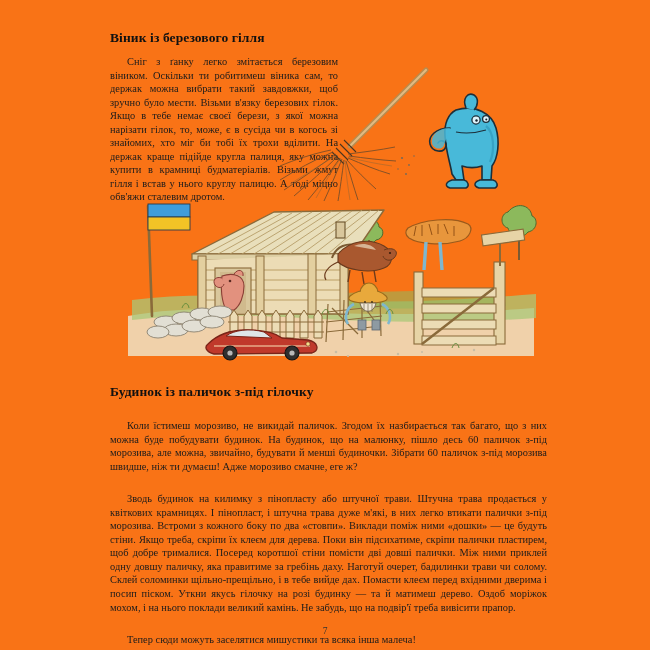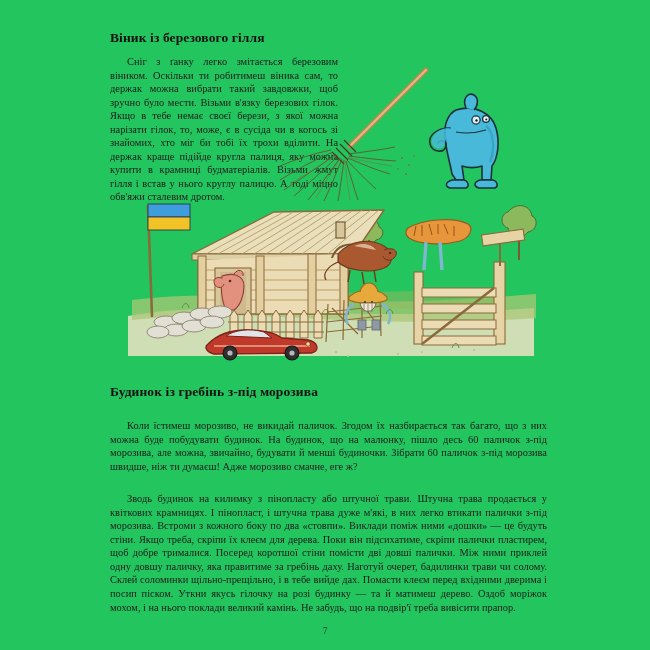--- a/index.html
+++ b/index.html
@@ -4,21 +4,21 @@
 <style>
   html, body {
     margin: 0;
     padding: 0;
     background: #ffffff;
   }
   .page {
     position: relative;
     width: 650px;
     height: 650px;
-    background: #22c55e;
+    background: #f97316;
     font-family: "Liberation Serif", serif;
     overflow: hidden;
   }
   .content {
     position: absolute;
     left: 110px;
     top: 30px;
     width: 437px;
   }
   h2.section-heading {
@@ -80,23 +80,24 @@
   <div class="content">
 
     <section class="article-one">
       <h2 class="section-heading">Віник із березового гілля</h2>
       <p class="body-text">Сніг з ґанку легко змітається березовим віником. Оскільки ти робитимеш віника сам, то держак можна вибрати такий завдовжки, щоб зручно було мести. Візьми в'язку березових гілок. Якщо в тебе немає своєї берези, з якої можна нарізати гілок, то, може, є в сусіда чи в когось зі знайомих, хто міг би тобі їх трохи вділити. На держак краще підійде кругла палиця, яку можна купити в крамниці будматеріалів. Візьми жмут гілля і встав у нього круглу палицю. А тоді міцно обв'яжи сталевим дротом.</p>
     </section>
 
     <div style="height:178px"></div>
 
     <section class="article-two">
-      <h2 class="section-heading">Будинок із гребінь з-під морозива</h2>
+      <h2 class="section-heading">Будинок із паличок з-під гілочку</h2>
       <p class="body-text">Коли їстимеш морозиво, не викидай паличок. Згодом їх назбирається так багато, що з них можна буде побудувати будинок. На будинок, що на малюнку, пішло десь 60 паличок з-під морозива, але можна, звичайно, будувати й менші будиночки. Зібрати 60 паличок з-під морозива швидше, ніж ти думаєш! Адже морозиво смачне, еге ж?</p>
       <p class="body-text">Зводь будинок на килимку з пінопласту або штучної трави. Штучна трава продається у квіткових крамницях. І пінопласт, і штучна трава дуже м'які, в них легко втикати палички з-під морозива. Встроми з кожного боку по два «стовпи». Виклади поміж ними «дошки» — це будуть стіни. Якщо треба, скріпи їх клеєм для дерева. Поки він підсихатиме, скріпи палички пластирем, щоб добре трималися. Посеред коротшої стіни помісти дві довші палички. Між ними приклей одну довшу паличку, яка правитиме за гребінь даху. Наготуй очерет, бадилинки трави чи солому. Склей соломинки щільно-прещільно, і в тебе вийде дах. Помасти клеєм перед вхідними дверима і посип піском. Уткни якусь гілочку на розі будинку — та й матимеш дерево. Оздоб моріжок мохом, і на нього поклади великий камінь. Не забудь, що на подвір'ї треба вивісити прапор.</p>
+      <p class="body-text">Тепер сюди можуть заселятися мишустики та всяка інша малеча!</p>
     </section>
   </div>
 
   <div class="illo-broom">
     <svg width="270" height="140" viewBox="0 0 270 140">
 
       <g>
         <path d="M146 8 L70 84" stroke="#b98b4e" stroke-width="5.2" stroke-linecap="round" fill="none"></path>
         <path d="M146 8 L70 84" stroke="#e0bb83" stroke-width="2.2" stroke-linecap="round" fill="none"></path>
 

